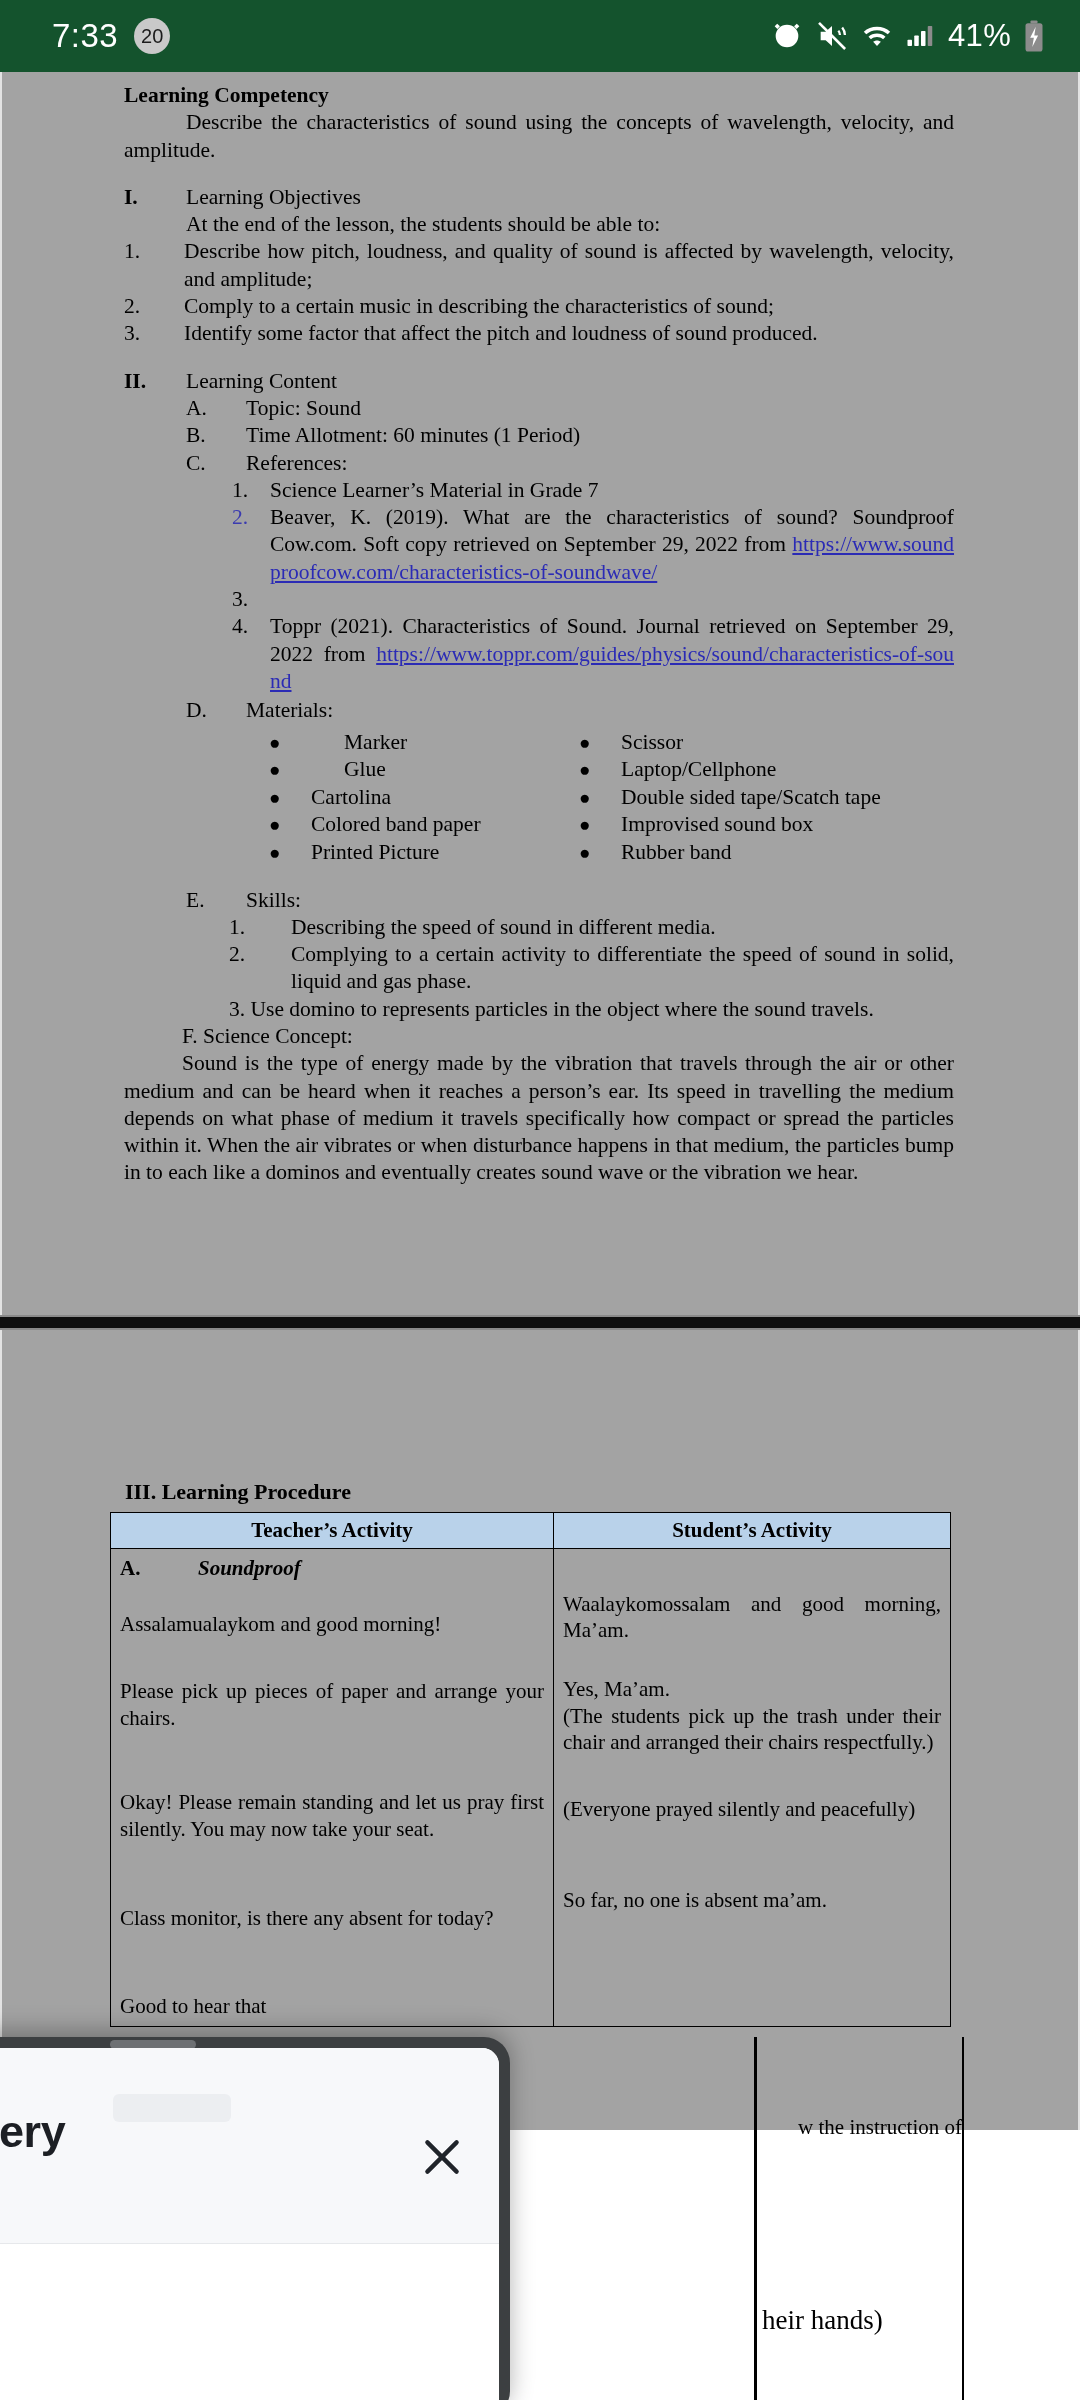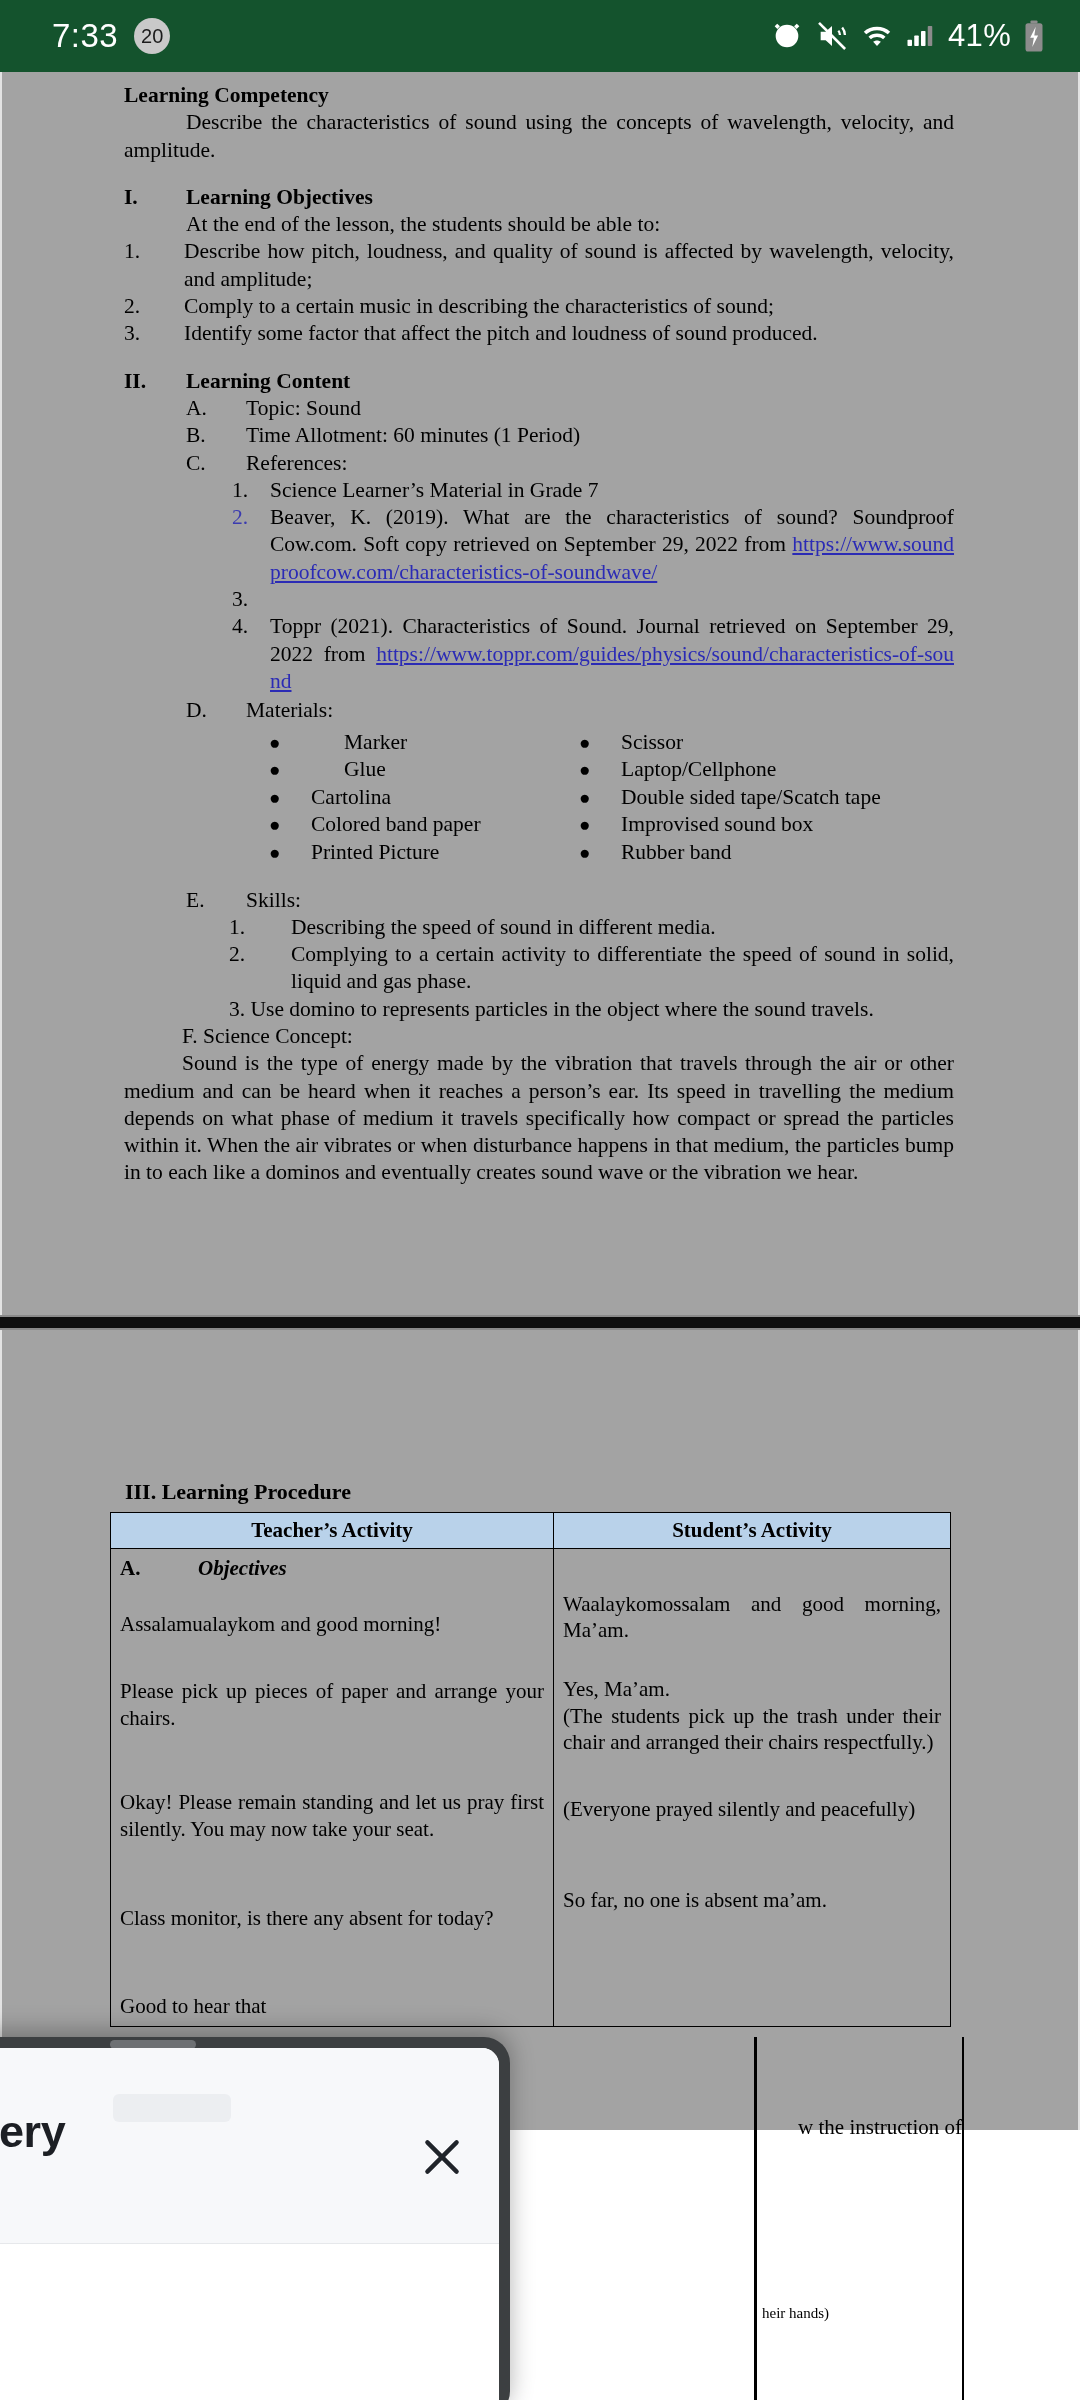--- a/index.html
+++ b/index.html
@@ -54,21 +54,21 @@
   }
   #doc1 { top: 10px; }
   .just { text-align: justify; }
 
   .h-comp { font-weight: bold; font-size: 21.5px; }
   .indent-1 { text-indent: 62px; }
   .blank { height: 20px; }
 
   .romnum { display: flex; }
   .romnum .n { width: 62px; font-weight: bold; flex: 0 0 62px; }
-  .romnum .t { font-weight: bold; }
+  .romnum .t { font-weight: normal; }
 
   .sub { display: flex; padding-left: 62px; }
   .sub .n { width: 60px; flex: 0 0 60px; }
 
   .num-item { display: flex; padding-left: 62px; }
   .num-item .n { width: 60px; flex: 0 0 60px; }
   .num-item .t { flex: 1; }
 
   .ref-item { display: flex; padding-left: 108px; }
   .ref-item .n { width: 38px; flex: 0 0 38px; }
@@ -384,21 +384,21 @@
           <tr>
             <th>Teacher’s Activity</th>
             <th>Student’s Activity</th>
           </tr>
         </thead>
         <tbody>
           <tr>
             <td>
               <div class="prep-row">
                 <span class="n">A.</span>
-                <span class="ital">Objectives</span>
+                <span class="ital">Soundproof</span>
               </div>
               <div class="sp-a"></div>
               <div>Assalamualaykom and good morning!</div>
               <div class="sp-b"></div>
               <div>Please pick up pieces of paper and arrange your chairs.</div>
               <div class="sp-c"></div>
               <div>Okay! Please remain standing and let us pray first silently. You may now take your seat.</div>
               <div class="sp-d"></div>
               <div>Class monitor, is there any absent for today?</div>
               <div class="sp-d"></div>
@@ -415,21 +415,21 @@
               <div class="sp-d" style="height:64px"></div>
               <div>So far, no one is absent ma’am.</div>
             </td>
           </tr>
         </tbody>
       </table>
     </div>
   </div>
 
   <div style="position:absolute; left:762px; top:2115px; width:200px; font-size:21px; color:#000; z-index:10;text-align:right;">w the instruction of</div>
-  <div style="position:absolute; left:762px; top:2305px; width:200px; font-size:15px; color:#000; z-index:10;">heir hands)</div>
+  <div style="position:absolute; left:762px; top:2305px; width:200px; font-size:27px; color:#000; z-index:10;">heir hands)</div>
   <div style="position:absolute; left:754px; top:2037px; width:3px; height:363px; background:#000; z-index:11;"></div>
   <div style="position:absolute; left:962px; top:2037px; width:2px; height:363px; background:#000; z-index:11;"></div>
 
   <div class="sheet-wrap">
     <div class="sheet-frame">
       <div class="sheet-handle"></div>
       <div class="sheet-body">
         <div class="sheet-header">
           <div class="ghost-block"></div>
           <div class="sheet-title">ice Gallery</div>

